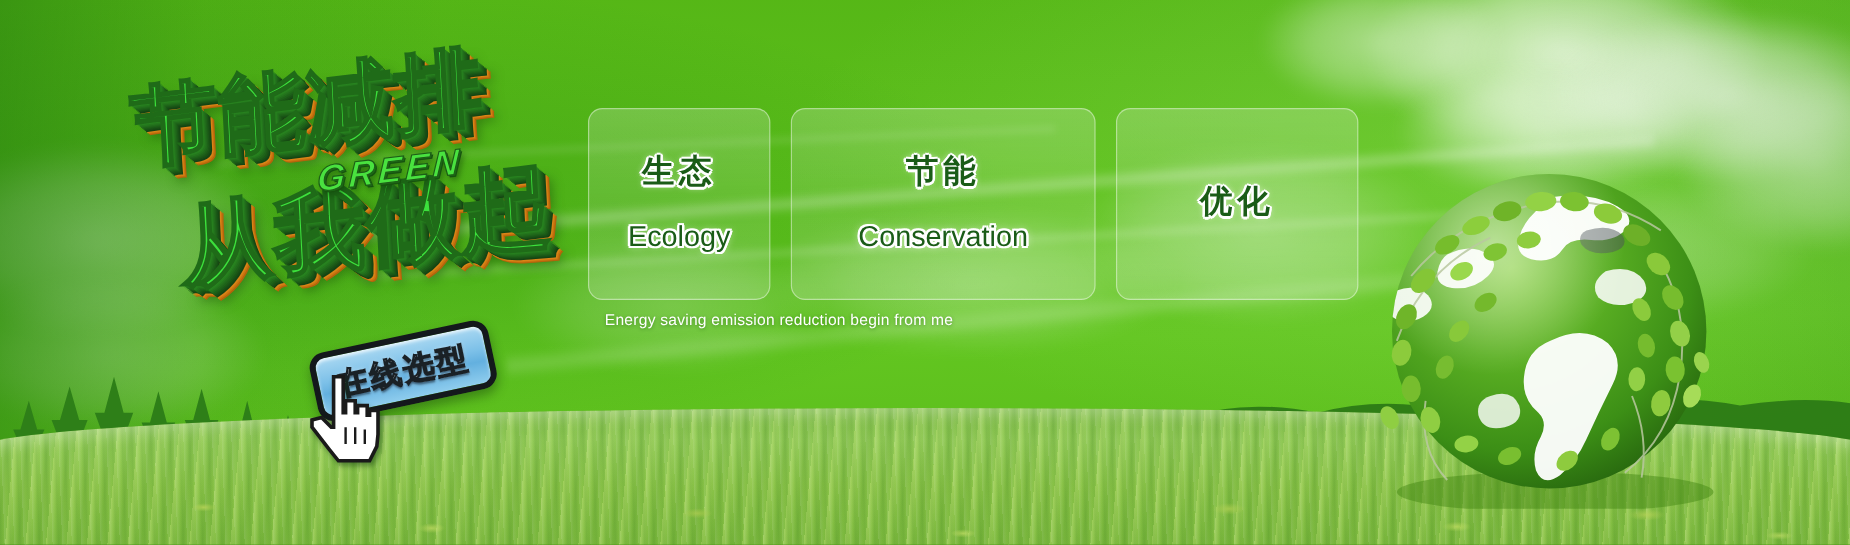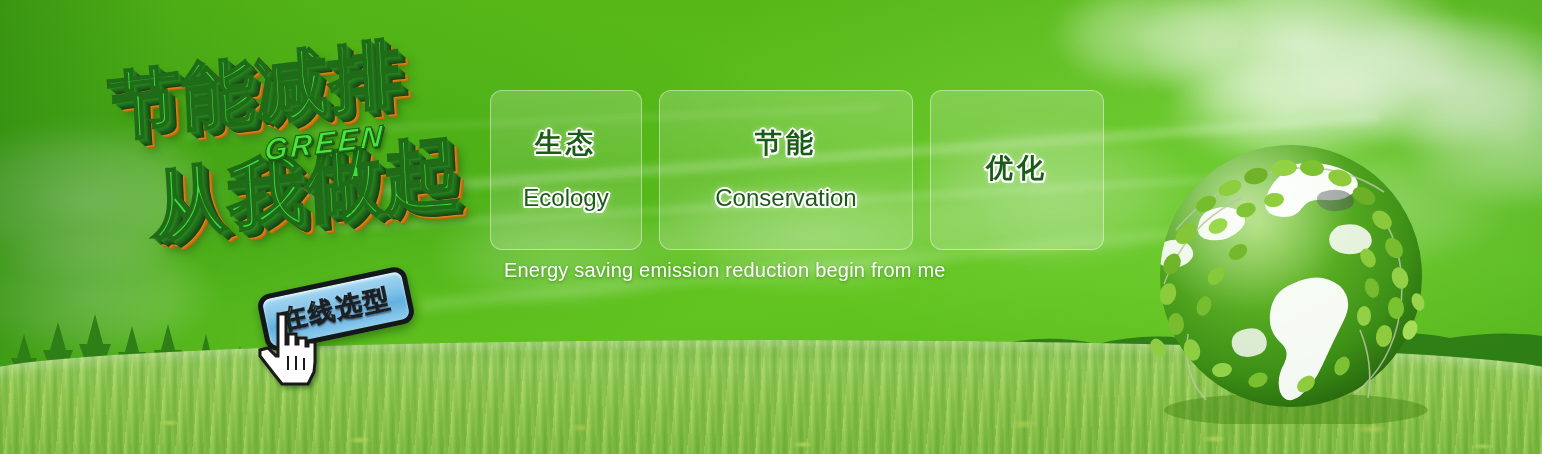--- a/index.html
+++ b/index.html
@@ -209,21 +209,21 @@
     border: 1px solid rgba(255,255,255,0.42);
     background: linear-gradient(180deg, rgba(255,255,255,0.20) 0%, rgba(255,255,255,0.11) 48%, rgba(255,255,255,0.17) 100%);
     display: flex;
     flex-direction: column;
     align-items: center;
     justify-content: space-around;
     padding: 22px 6px 26px;
     cursor: pointer;
   }
   .card.wide2 { width: 254px; }
-  .card.wide3 { width: 174px; }
+  .card.wide3 { width: 202px; }
 
   .card-cn {
     font-size: 27px;
     font-weight: bold;
     color: #1a5c17;
     letter-spacing: 4px;
     text-shadow:
       -1.5px -1.5px 0 #fff, 1.5px -1.5px 0 #fff, -1.5px 1.5px 0 #fff, 1.5px 1.5px 0 #fff,
       0 -2px 0 #fff, 0 2px 0 #fff, -2px 0 0 #fff, 2px 0 0 #fff,
       0 0 6px rgba(255,255,255,0.9);
@@ -238,21 +238,21 @@
       0 -2px 0 #fff, 0 2px 0 #fff, -2px 0 0 #fff, 2px 0 0 #fff,
       0 0 7px rgba(255,255,255,0.9);
     white-space: nowrap;
   }
 
   
   .tagline {
     position: absolute;
     left: 504px;
     top: 259px;
-    font-size: 20px;
+    font-size: 13px;
     color: #ffffff;
     letter-spacing: .2px;
     text-shadow: 0 1px 3px rgba(20,70,10,0.45);
     white-space: nowrap;
   }
 
   
   .globe-wrap {
     position: absolute;
     left: 1146px;

